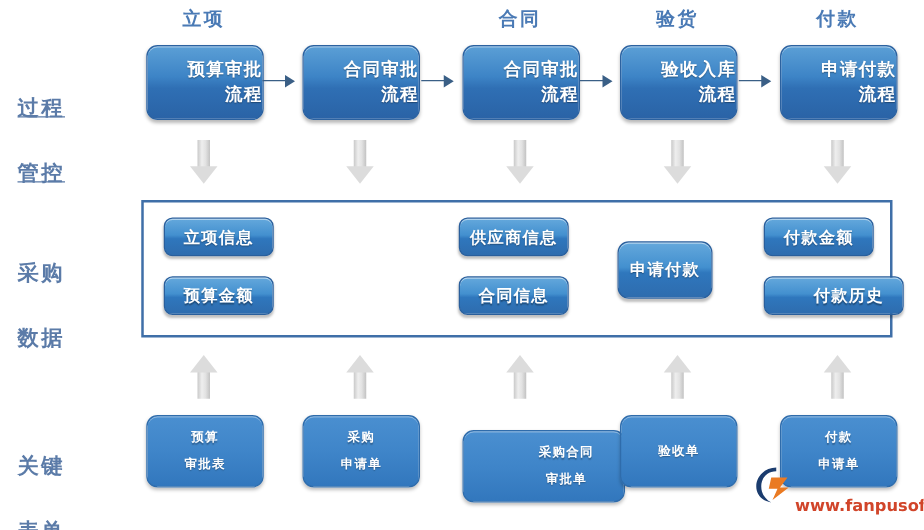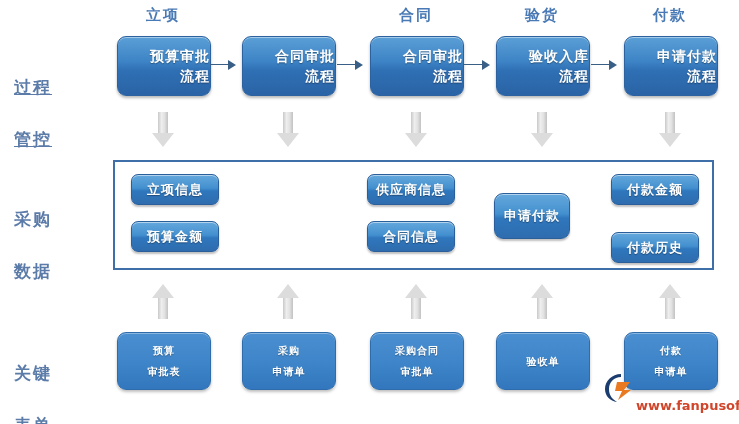--- a/index.html
+++ b/index.html
@@ -298,21 +298,21 @@
     <div class="data-pill" style="left:16px; top:59px;">预算金额</div>
     <div class="data-pill" style="left:16px; top:12px;">立项信息</div>
 
 
     <div class="data-pill" style="left:252px; top:12px;">供应商信息</div>
     <div class="data-pill" style="left:252px; top:59px;">合同信息</div>
 
     <div class="data-pill tall" style="left:379px; top:31px;">申请付款</div>
 
     <div class="data-pill" style="left:496px; top:12px;">付款金额</div>
-    <div class="data-pill" style="left:496px; top:70px;">付款历史</div>
+    <div class="data-pill" style="left:496px; top:59px;padding-left:24px;">付款历史</div>
   </div>
 
   <div class="block-arrow up" style="left:152px; top:283px;">
     <div class="stem"></div>
     <div class="tip"></div>
   </div>
   <div class="block-arrow up" style="left:277px; top:283px;">
     <div class="stem"></div>
     <div class="tip"></div>
   </div>
@@ -330,21 +330,21 @@
   </div>
 
   <div class="form-box" style="left:117px; top:332px;">
     <span>预算</span>
     <span>审批表</span>
   </div>
   <div class="form-box" style="left:242px; top:332px;">
     <span>采购</span>
     <span>申请单</span>
   </div>
-  <div class="form-box" style="left:370px; top:332px;">
+  <div class="form-box" style="left:370px; top:344px;padding-left:36px;">
     <span>采购合同</span>
     <span>审批单</span>
   </div>
   <div class="form-box" style="left:496px; top:332px;">
     <span>验收单</span>
   </div>
   <div class="form-box" style="left:624px; top:332px;">
     <span>付款</span>
     <span>申请单</span>
   </div>

